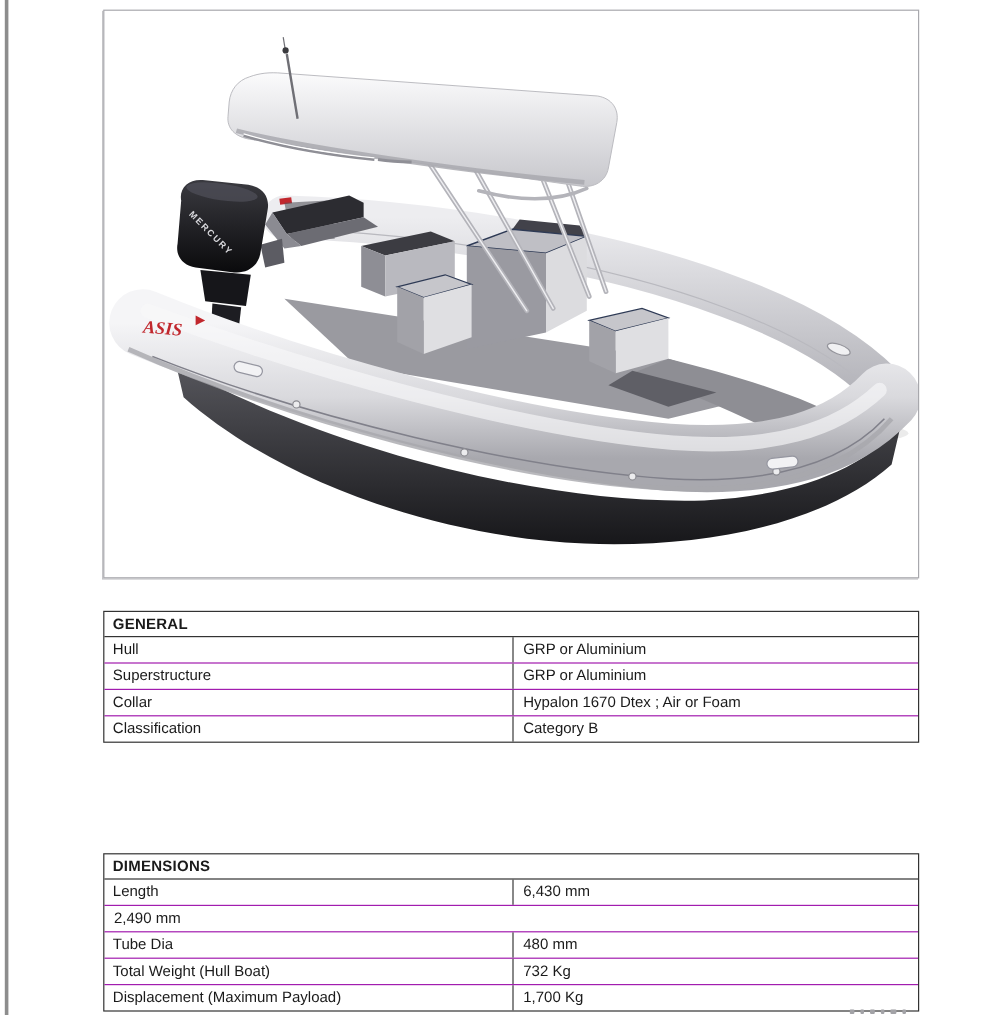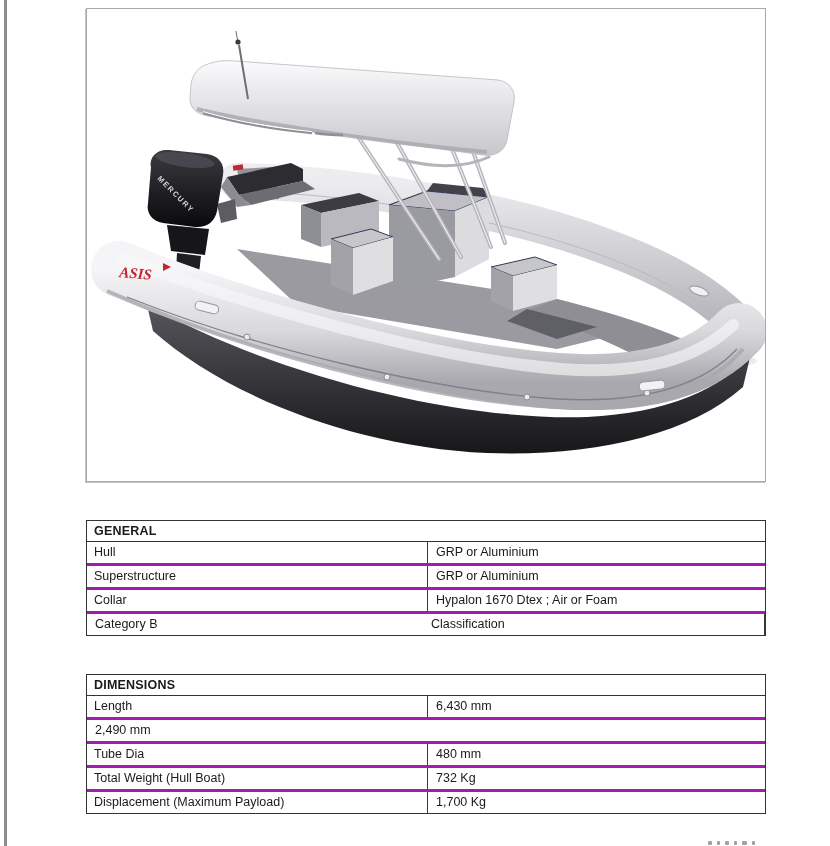--- a/index.html
+++ b/index.html
@@ -13,27 +13,27 @@
   .image-frame{
     position:absolute;left:86px;top:8px;width:678px;height:472px;
     border:1px solid #a8a8ad;background:#ffffff;
     box-shadow:-1px 1px 0 rgba(125,125,130,.45);
   }
   .image-frame svg{display:block;width:678px;height:472px;}
   .spec-table{
     position:absolute;left:86px;width:678px;background:#fff;
     border:1px solid #333;
   }
-  .spec-table.general{top:520px;}
-  .spec-table.dimensions{top:674px;}
+  .spec-table.general{top:509px;}
+  .spec-table.dimensions{top:711px;}
   .t-title{
     height:20px;line-height:20px;font-weight:bold;font-size:12.5px;
     padding-left:7px;border-bottom:1px solid #333;letter-spacing:.2px;
   }
-  .t-row{display:flex;height:21px;border-bottom:3px solid #a21caf;}
+  .t-row{display:flex;height:21px;border-bottom:1px solid #a21caf;}
   .t-row:last-child{border-bottom:none;}
   .cell{font-size:12.5px;line-height:21px;white-space:nowrap;overflow:hidden;}
   .cell.label{width:341px;border-right:1px solid #3a3a3a;padding-left:7px;box-sizing:border-box;}
   .cell.value{flex:1;padding-left:8px;}
   .footer-frag{
     position:absolute;left:708px;top:841px;width:64px;height:5px;overflow:hidden;
   }
   .footer-frag i{
     display:inline-block;height:4px;background:#a3a3a7;margin-right:5px;border-radius:1px;vertical-align:top;
   }
@@ -181,22 +181,22 @@
   </div>
   <div class="t-row">
     <div class="cell label">Superstructure</div>
     <div class="cell value">GRP or Aluminium</div>
   </div>
   <div class="t-row">
     <div class="cell label">Collar</div>
     <div class="cell value">Hypalon 1670 Dtex ; Air or Foam</div>
   </div>
   <div class="t-row">
+    <div class="cell label">Classification</div>
     <div class="cell value">Category B</div>
-    <div class="cell label">Classification</div>
   </div>
 </div>
 
 <div class="spec-table dimensions">
   <div class="t-title">DIMENSIONS</div>
   <div class="t-row">
     <div class="cell label">Length</div>
     <div class="cell value">6,430 mm</div>
   </div>
   <div class="t-row">

